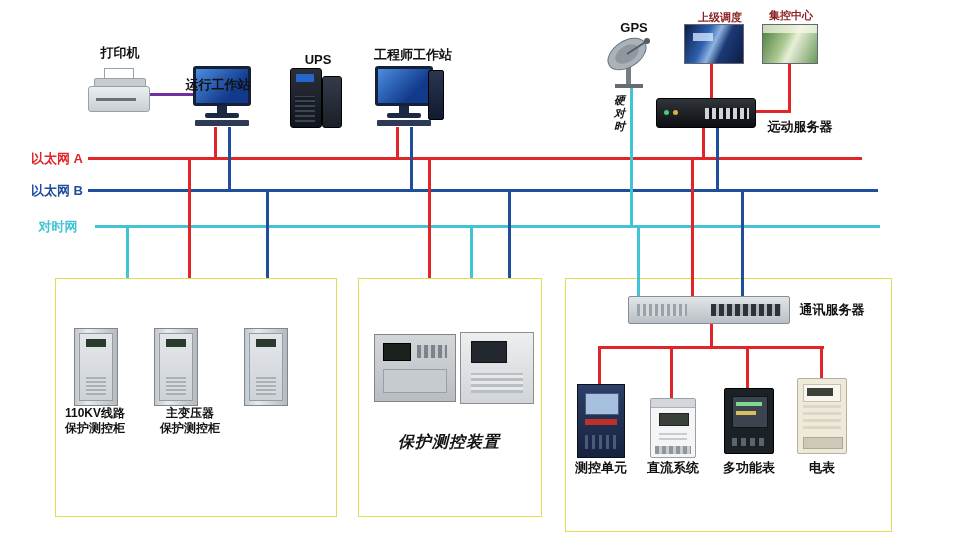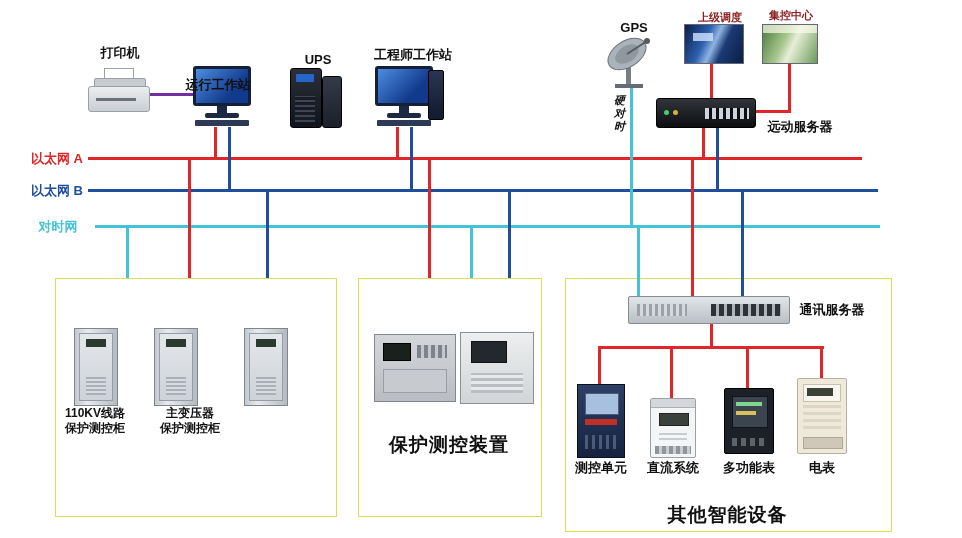--- a/index.html
+++ b/index.html
@@ -7,21 +7,21 @@
           font-family:"Liberation Sans",sans-serif;}
   .hline,.vline{position:absolute;z-index:1;}
   .red{background:var(--ethernet-a,#e02628);}
   .blue{background:var(--ethernet-b,#1e4e9c);}
   .cyan{background:var(--time-net,#45c3d6);}
   .purple{background:var(--printer-cable,#7030a0);}
   .lbl{position:absolute;font-weight:700;font-size:13px;color:#111;text-align:center;
        white-space:nowrap;z-index:3;}
   .sm{font-size:12px;line-height:15px;white-space:normal;}
   .tiny-red{font-size:11px;color:var(--small-label,#8b1f1f);}
-  .title-lbl{font-size:19px;letter-spacing:1px;}
+  .title-lbl{font-size:16px;letter-spacing:1px;font-style:italic;}
   .zone{position:absolute;border:1px solid var(--box-border,#dede50);background:#fff;z-index:0;}
   .gfx{position:absolute;z-index:2;}
   .vtext{position:absolute;z-index:3;width:13px;font-size:11px;font-weight:700;color:#111;
          line-height:13px;text-align:center;word-break:break-all;white-space:normal;}
 
   
   .printer{width:62px;height:46px;}
   .printer .paper{position:absolute;left:16px;top:0;width:28px;height:14px;background:#fff;border:1px solid #9aa2aa;}
   .printer .ptop{position:absolute;left:6px;top:10px;width:50px;height:10px;background:#c7ccd1;border:1px solid #98a0a8;border-radius:2px;}
   .printer .pbody{position:absolute;left:0;top:18px;width:60px;height:24px;background:linear-gradient(#eceef0,#c9ced3);border:1px solid #98a0a8;border-radius:3px;}
@@ -262,15 +262,14 @@
     <div class="etop"></div>
       <div class="lcd"></div>
       <div class="mid"></div>
       <div class="term"></div>
   </div>
 
   <div class="lbl" style="left:573px;top:459px;width:56px;">测控单元</div>
   <div class="lbl" style="left:645px;top:459px;width:56px;">直流系统</div>
   <div class="lbl" style="left:721px;top:459px;width:56px;">多功能表</div>
   <div class="lbl" style="left:806px;top:459px;width:32px;">电表</div>
-  <div class="lbl title-lbl" style="left:565px;top:502px;width:325px;">其他智能设备</div>
 
 </div>
 
 </body></html>

